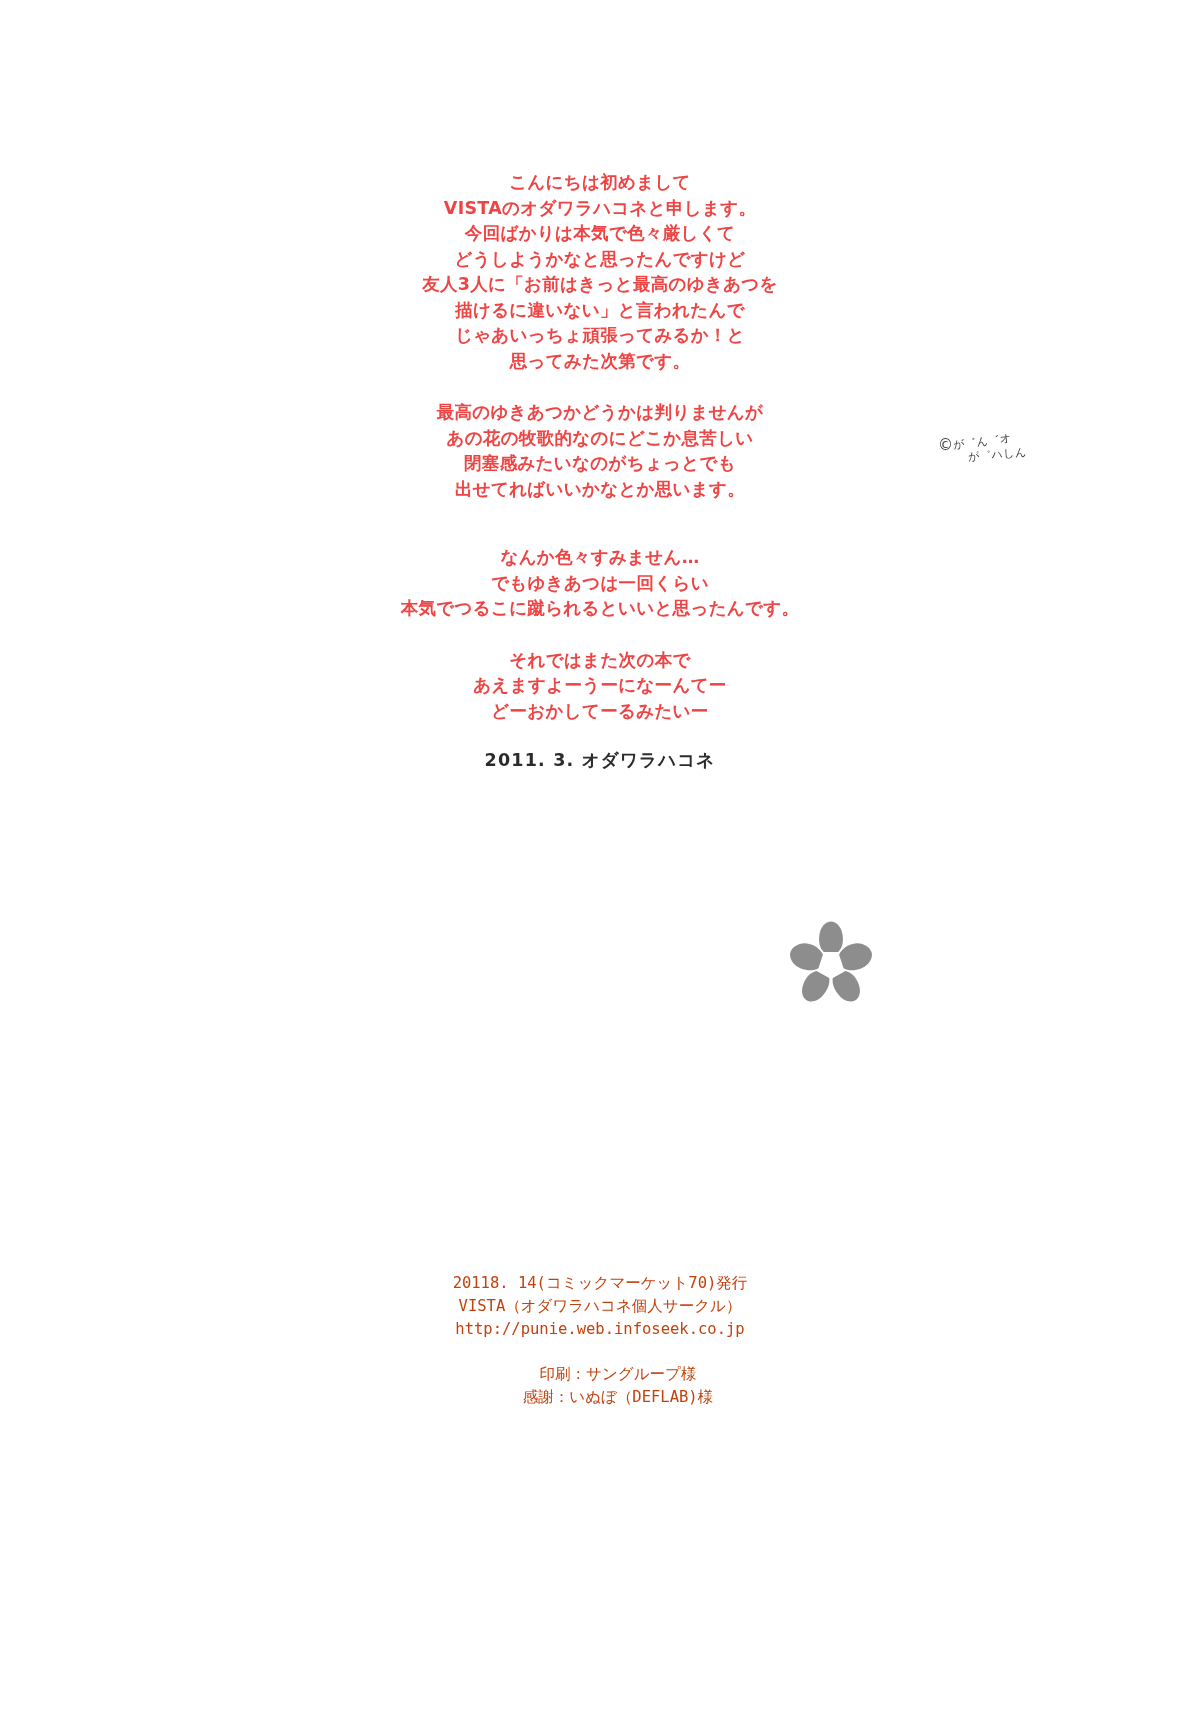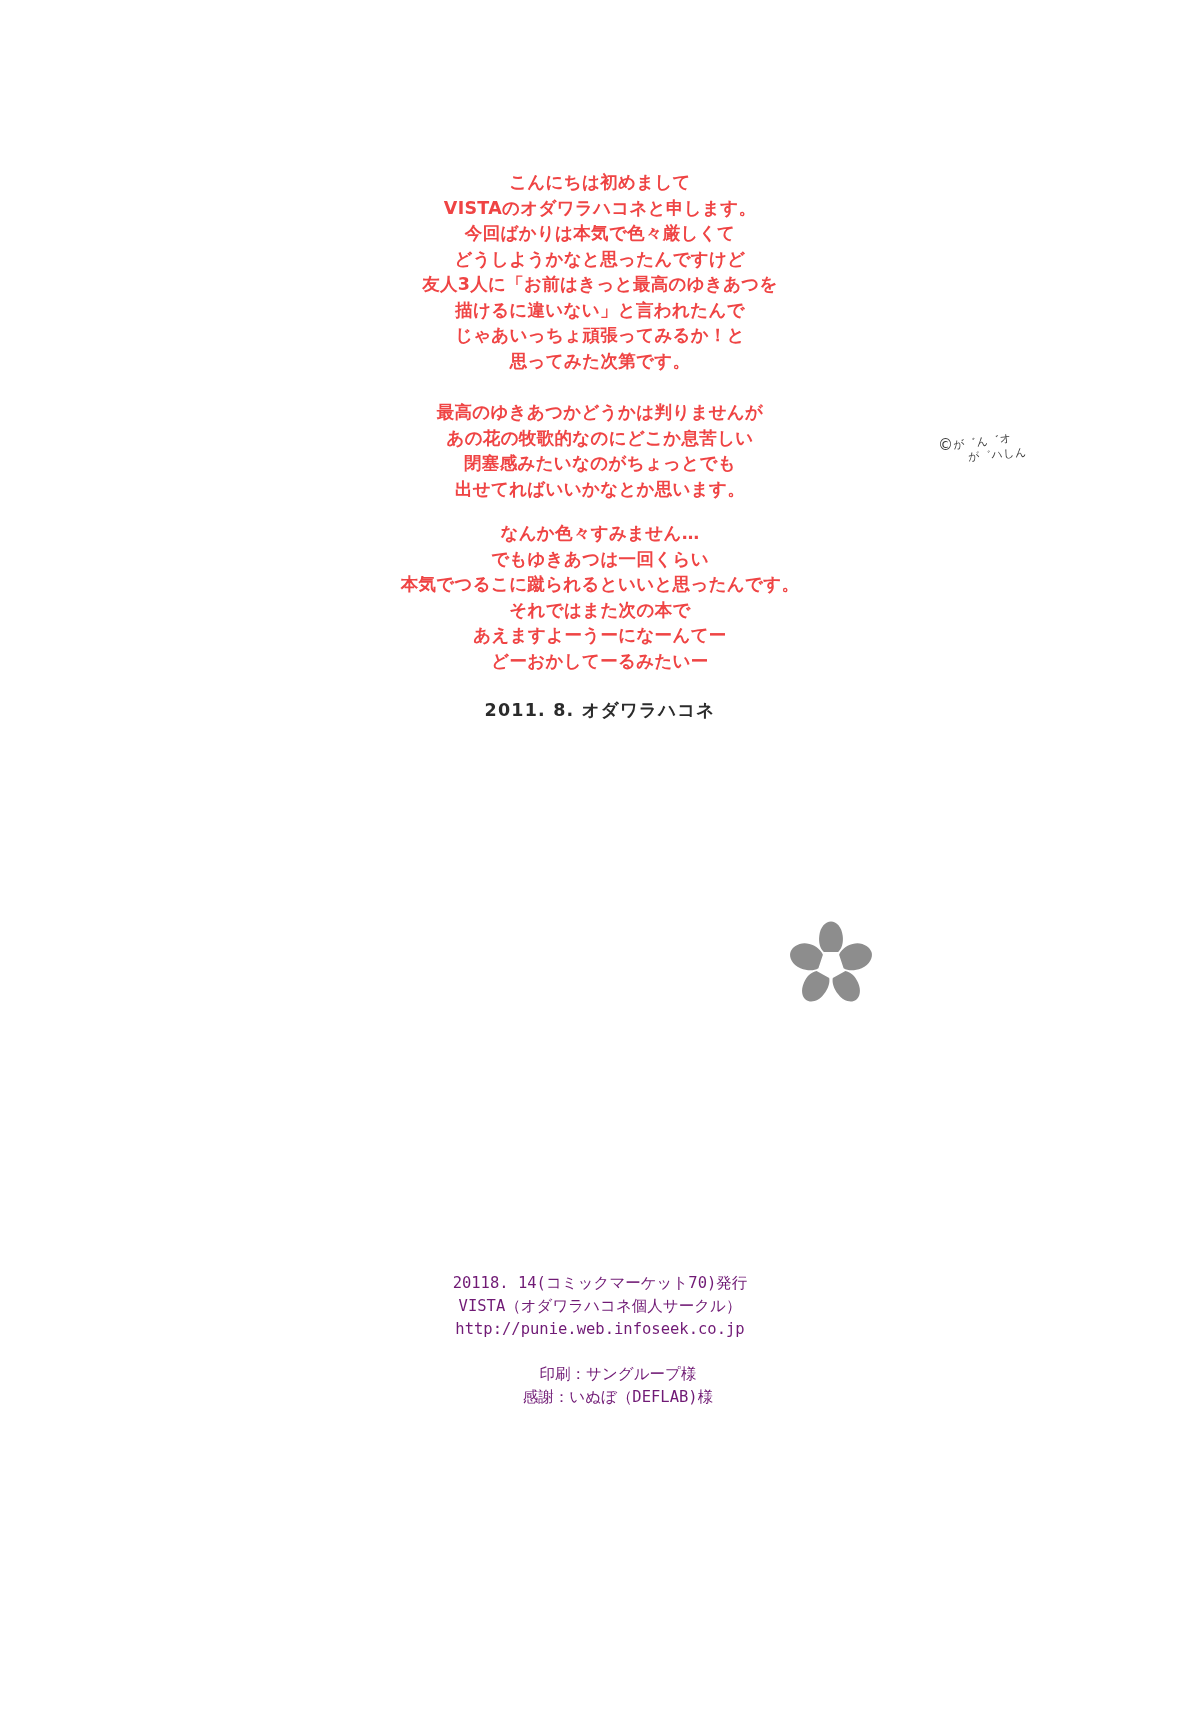--- a/index.html
+++ b/index.html
@@ -30,22 +30,22 @@
   }
   .para {
     font-size: 17.5px;
     line-height: 25.5px;
     letter-spacing: 0.3px;
     color: #ef4444;
     white-space: pre-line;
     font-weight: 600;
   }
   .para.p1 { margin-bottom: 26px; }
-  .para.p2 { margin-bottom: 19px; }
-  .para.p3 { }
+  .para.p2 { margin-bottom: 43px; }
+  .para.p3 { margin-bottom: 26px; }
   .para.p4 { margin-bottom: 16px; }
 
   .signline {
     margin-top: 24px;
     font-size: 17.5px;
     letter-spacing: 1.2px;
     color: #2b2b2b;
     font-weight: 600;
   }
 
@@ -98,21 +98,21 @@
     position: absolute;
     left: 0;
     right: 0;
     top: 1272px;
     text-align: center;
   }
   .colophon .cblock {
     font-family: "DejaVu Sans Mono", monospace;
     font-size: 15.5px;
     line-height: 23px;
-    color: #701a75;
+    color: #c2410c;
     white-space: pre-line;
   }
   .colophon .cblock.b2 {
     margin-top: 22px;
     margin-left: 36px;
   }
 </style>
 </head>
 <body>
 
@@ -130,21 +130,21 @@
     <div class="para p2">最高のゆきあつかどうかは判りませんが
 あの花の牧歌的なのにどこか息苦しい
 閉塞感みたいなのがちょっとでも
 出せてればいいかなとか思います。</div>
     <div class="para p3">なんか色々すみません…
 でもゆきあつは一回くらい
 本気でつるこに蹴られるといいと思ったんです。</div>
     <div class="para p4">それではまた次の本で
 あえますよーうーになーんてー
 どーおかしてーるみたいー</div>
-    <div class="signline">2011. 8. オダワラハコネ</div>
+    <div class="signline">2011. 3. オダワラハコネ</div>
   </div>
 
   <div class="copymark">
     <span class="cmark">©</span>
     <span class="scrib1">が゛ん゛オ</span>
     <span class="scrib2">が゛ハしん</span>
   </div>
 
   <div class="flower">
     <svg viewBox="0 0 100 100" width="90" height="90" aria-hidden="true">

